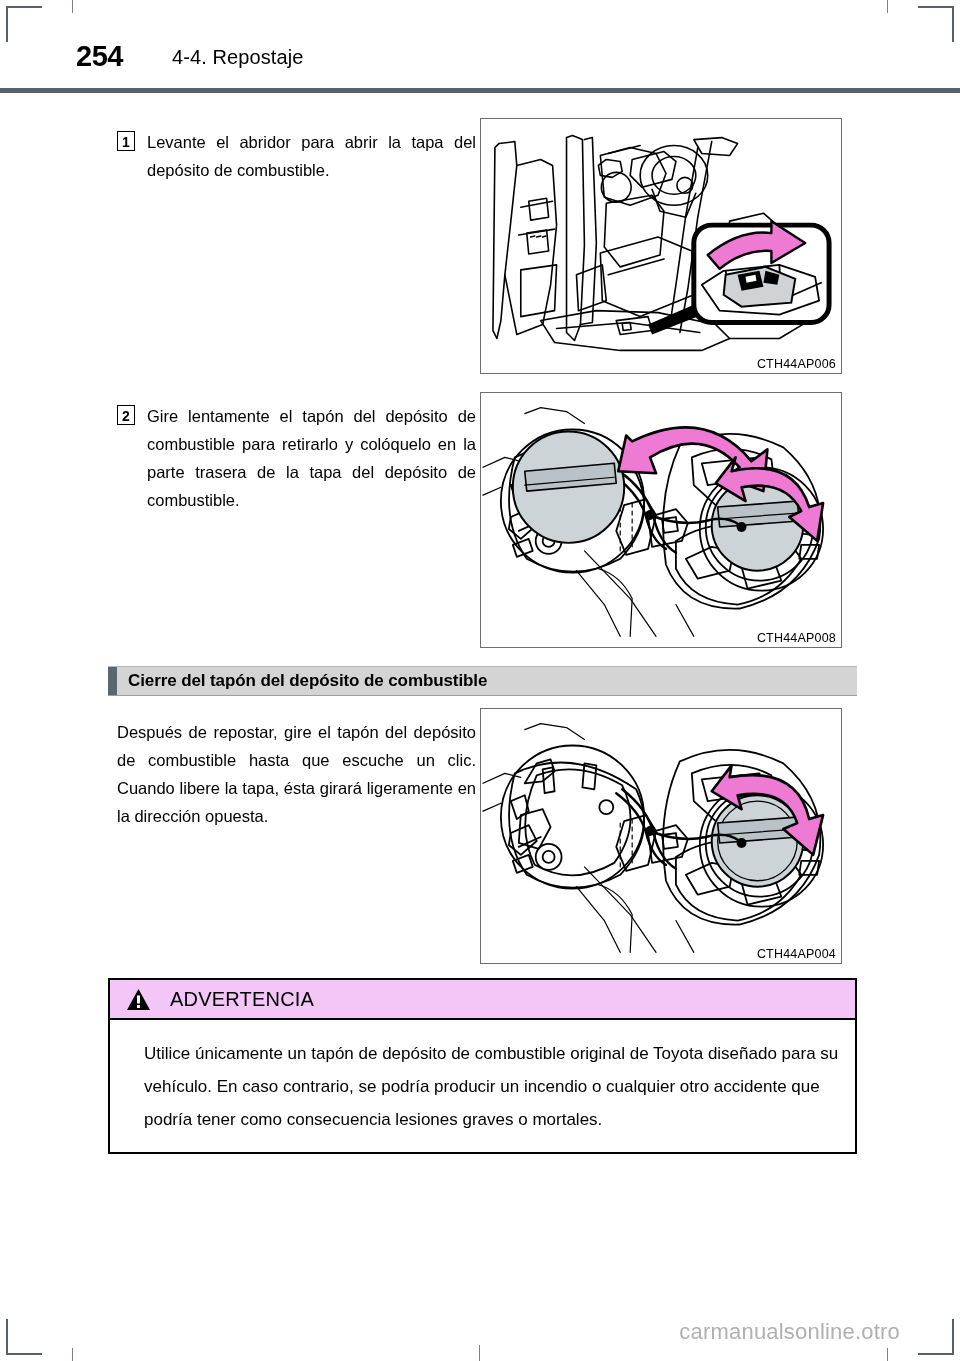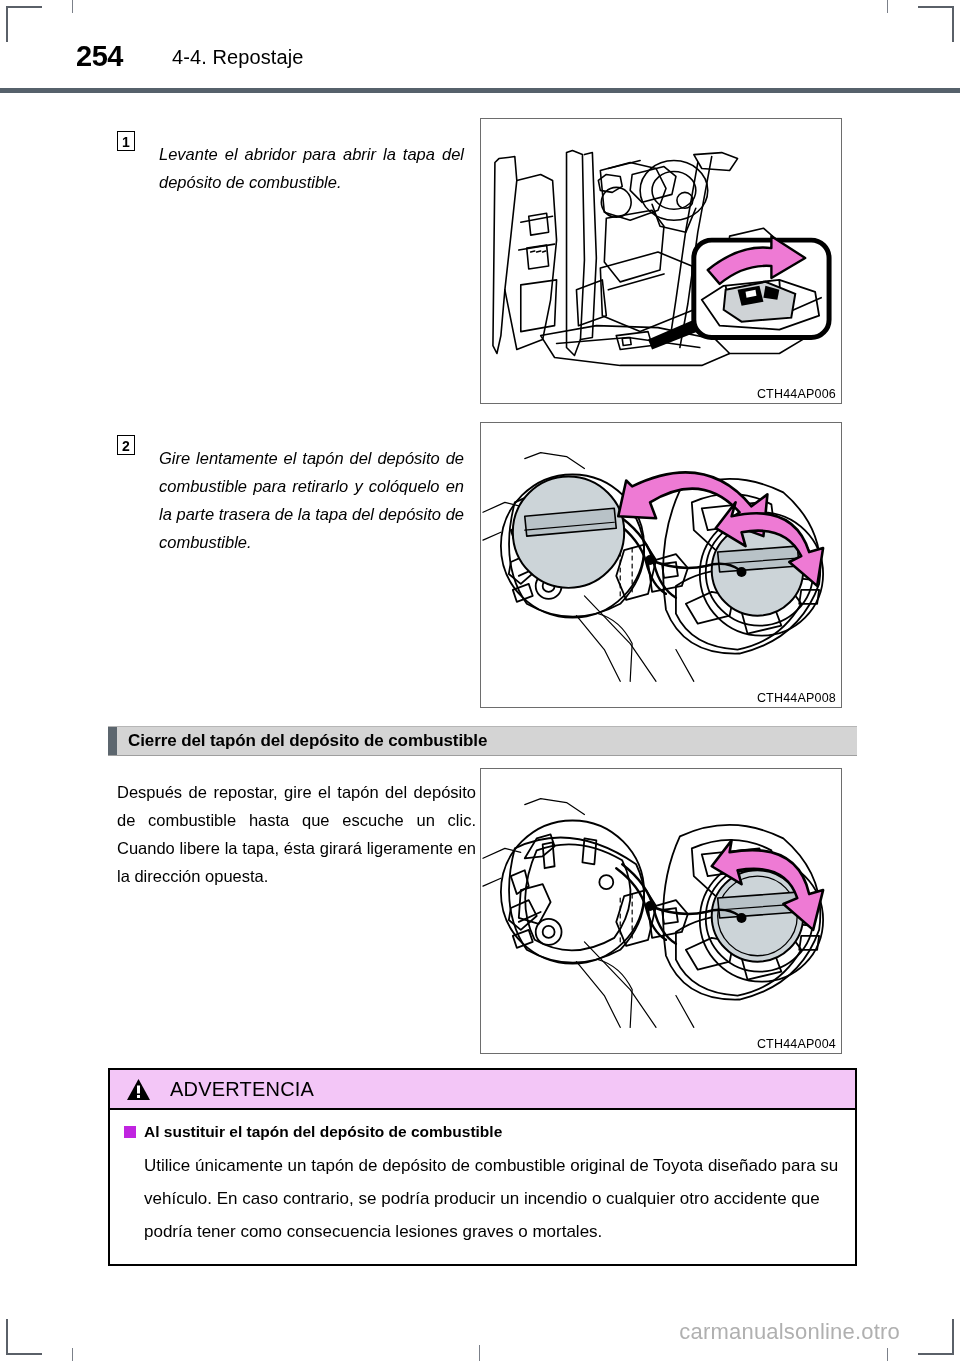--- a/index.html
+++ b/index.html
@@ -143,44 +143,43 @@
     width: 18px;
     height: 20px;
     border: 1px solid #000;
     font-size: 14px;
     font-weight: bold;
     text-align: center;
     line-height: 20px;
     box-sizing: border-box;
   }
   .step-para {
-    margin: 12px;
+    margin: 0;
     padding-left: 39px;
     padding-right: 4px;
     font-size: 16.5px;
     line-height: 28px;
     text-align: justify;
     text-align-last: left;
-    font-style: italic;
   }
   .plain-para {
     margin: 0;
     padding-left: 9px;
     padding-right: 4px;
     font-size: 16.5px;
     line-height: 28px;
     text-align: justify;
     text-align-last: left;
   }
 
   
   .figure {
     position: relative;
     width: 362px;
-    height: 286px;
+    height: 256px;
     border: 1px solid #6d6d6d;
     background: #ffffff;
     box-sizing: border-box;
     overflow: hidden;
   }
   .figure svg { display: block; width: 100%; height: 100%; }
   .fig-code {
     position: absolute;
     right: 3px;
     bottom: 2px;
@@ -508,23 +507,19 @@
   <div class="warn-box">
     <div class="warn-head">
       <svg class="warn-tri" viewBox="0 0 25 23">
         <polygon points="12.5,1 24,22 1,22" fill="#000"></polygon>
         <rect x="11" y="7.5" width="3" height="8" fill="#fff"></rect>
         <rect x="11" y="17" width="3" height="3" fill="#fff"></rect>
       </svg>
       <span class="warn-title">ADVERTENCIA</span>
     </div>
     <div class="warn-body">
-      <div class="warn-bullet-row">
-        <span class="warn-sq"></span>
-        <span class="warn-sub">Al sustituir el tapón del depósito de combustible</span>
-      </div>
       <p class="warn-text">Utilice únicamente un tapón de depósito de combustible original de Toyota diseñado para su vehículo. En caso contrario, se podría producir un incendio o cualquier otro accidente que podría tener como consecuencia lesiones graves o mortales.</p>
     </div>
   </div>
 
 </div>
 
 <div class="footer-wm">carmanualsonline.otro</div>
 
 </body></html>

